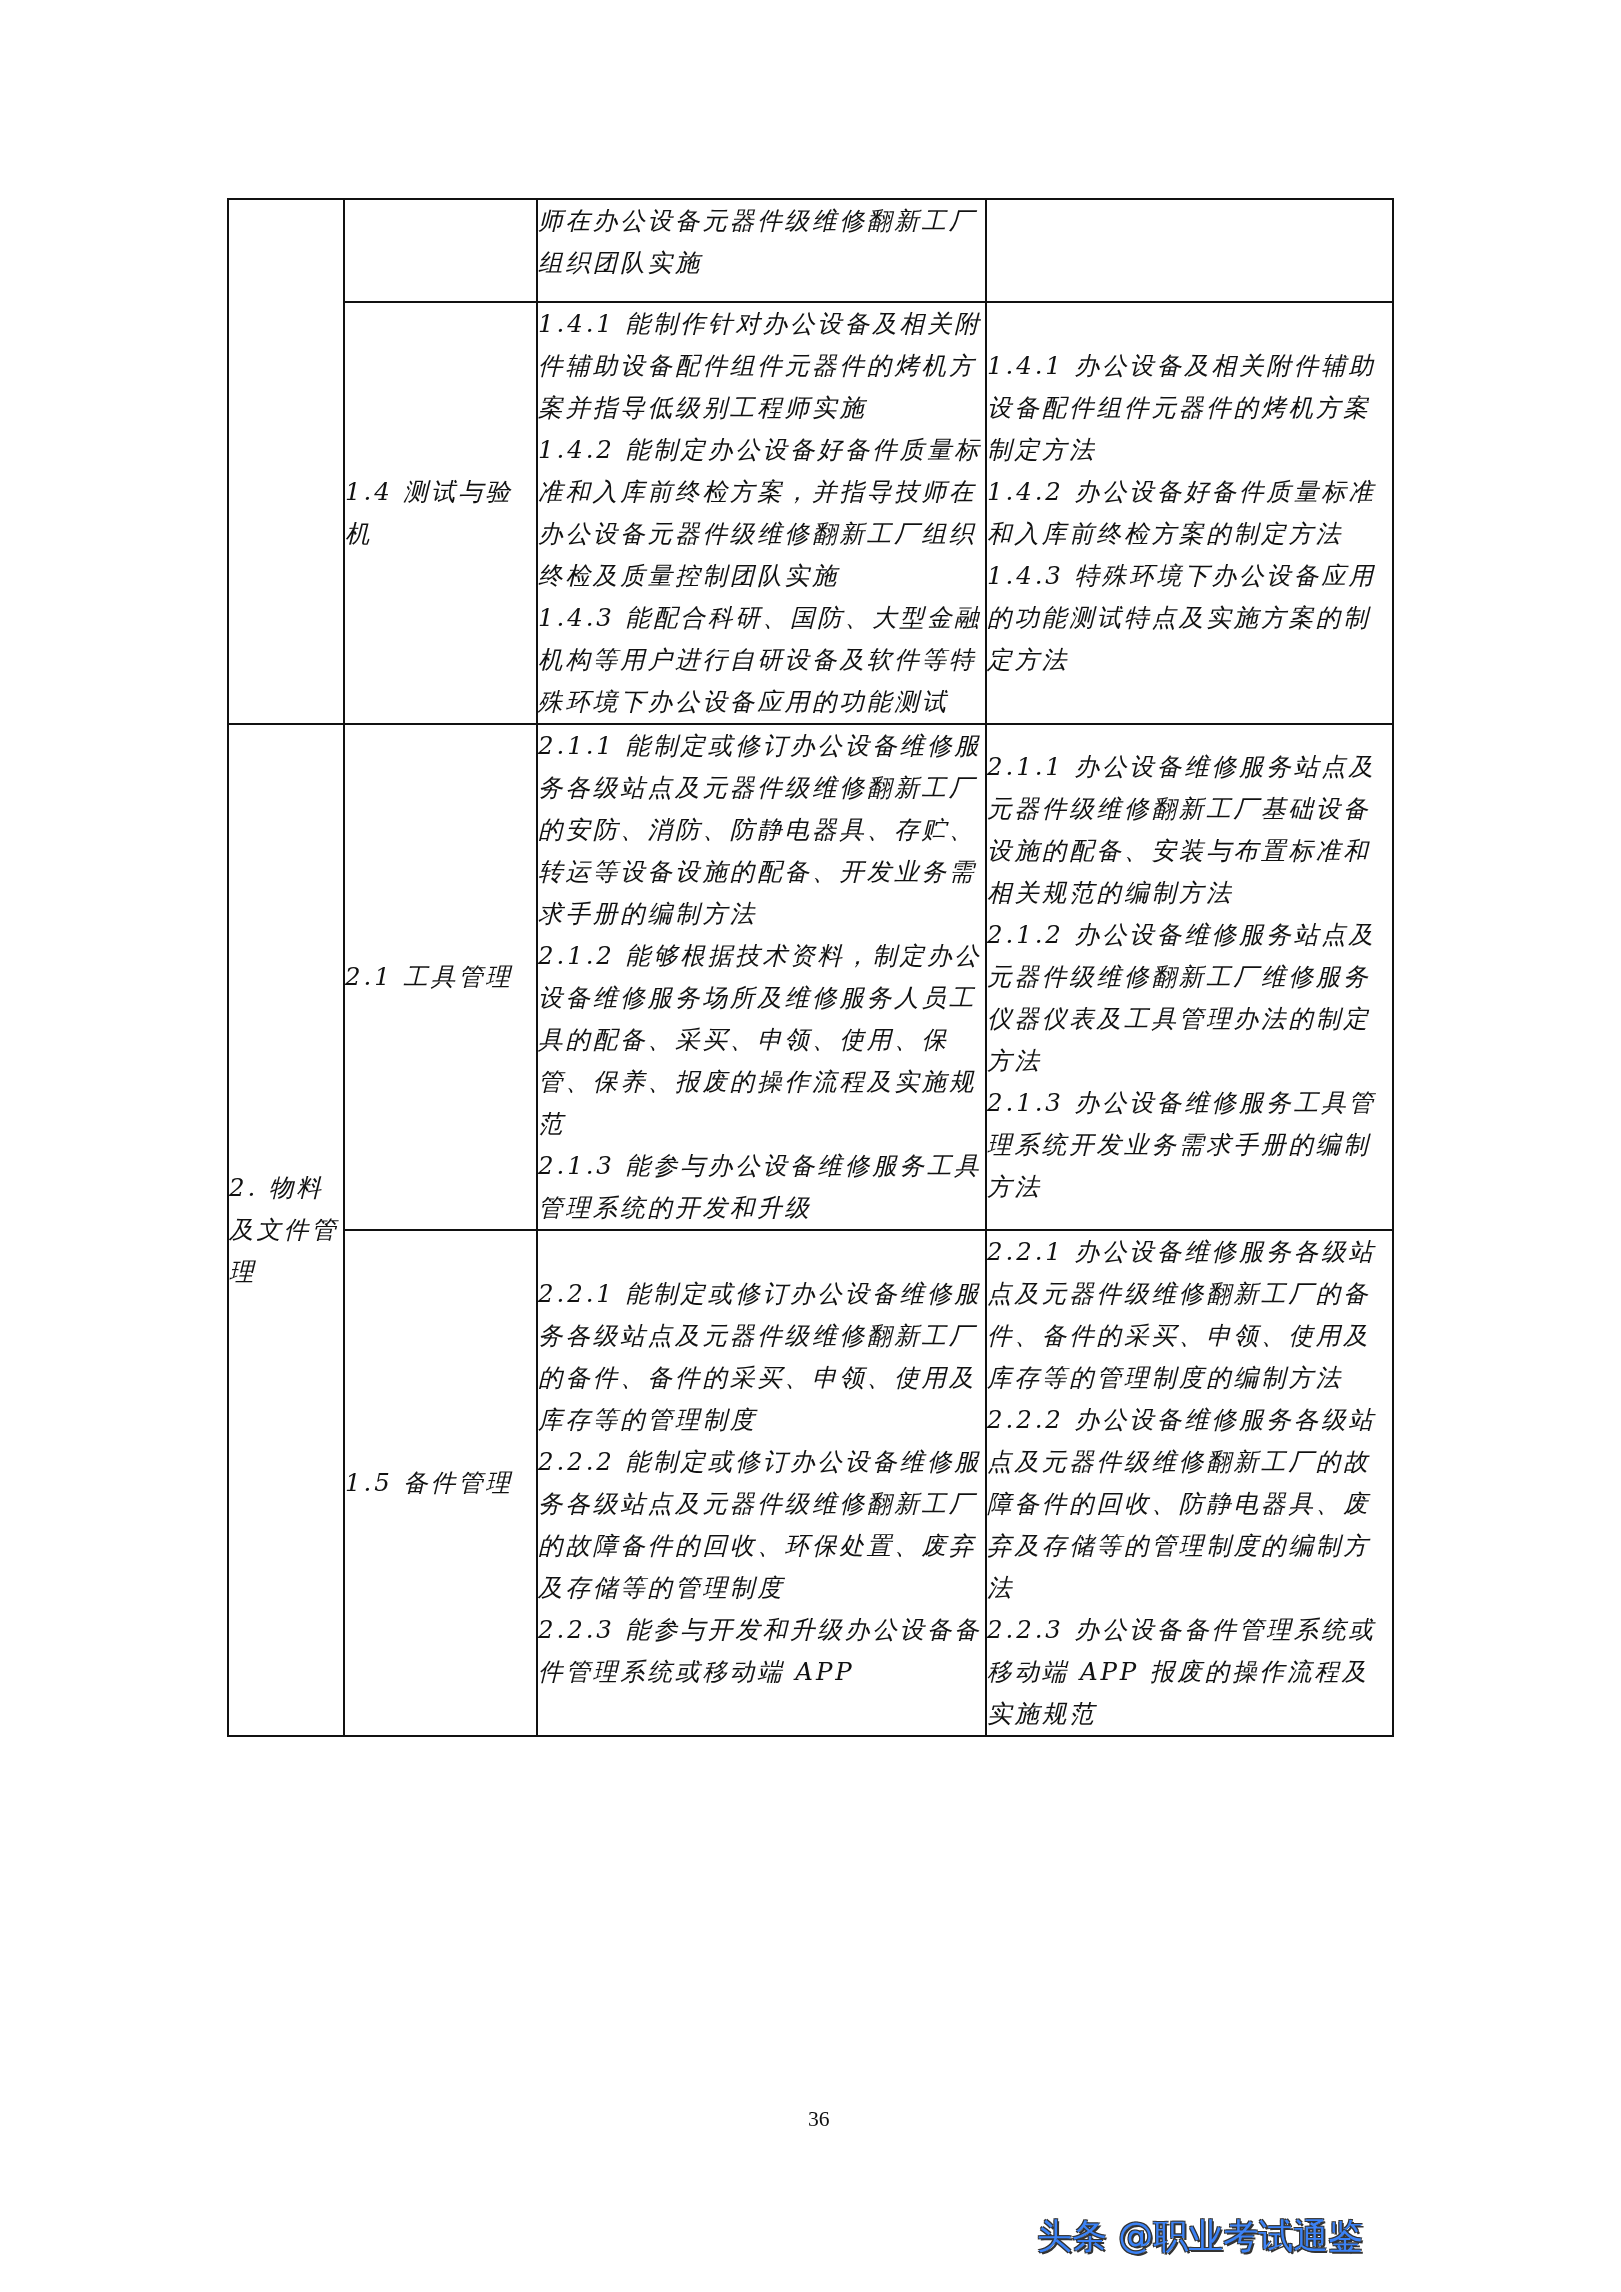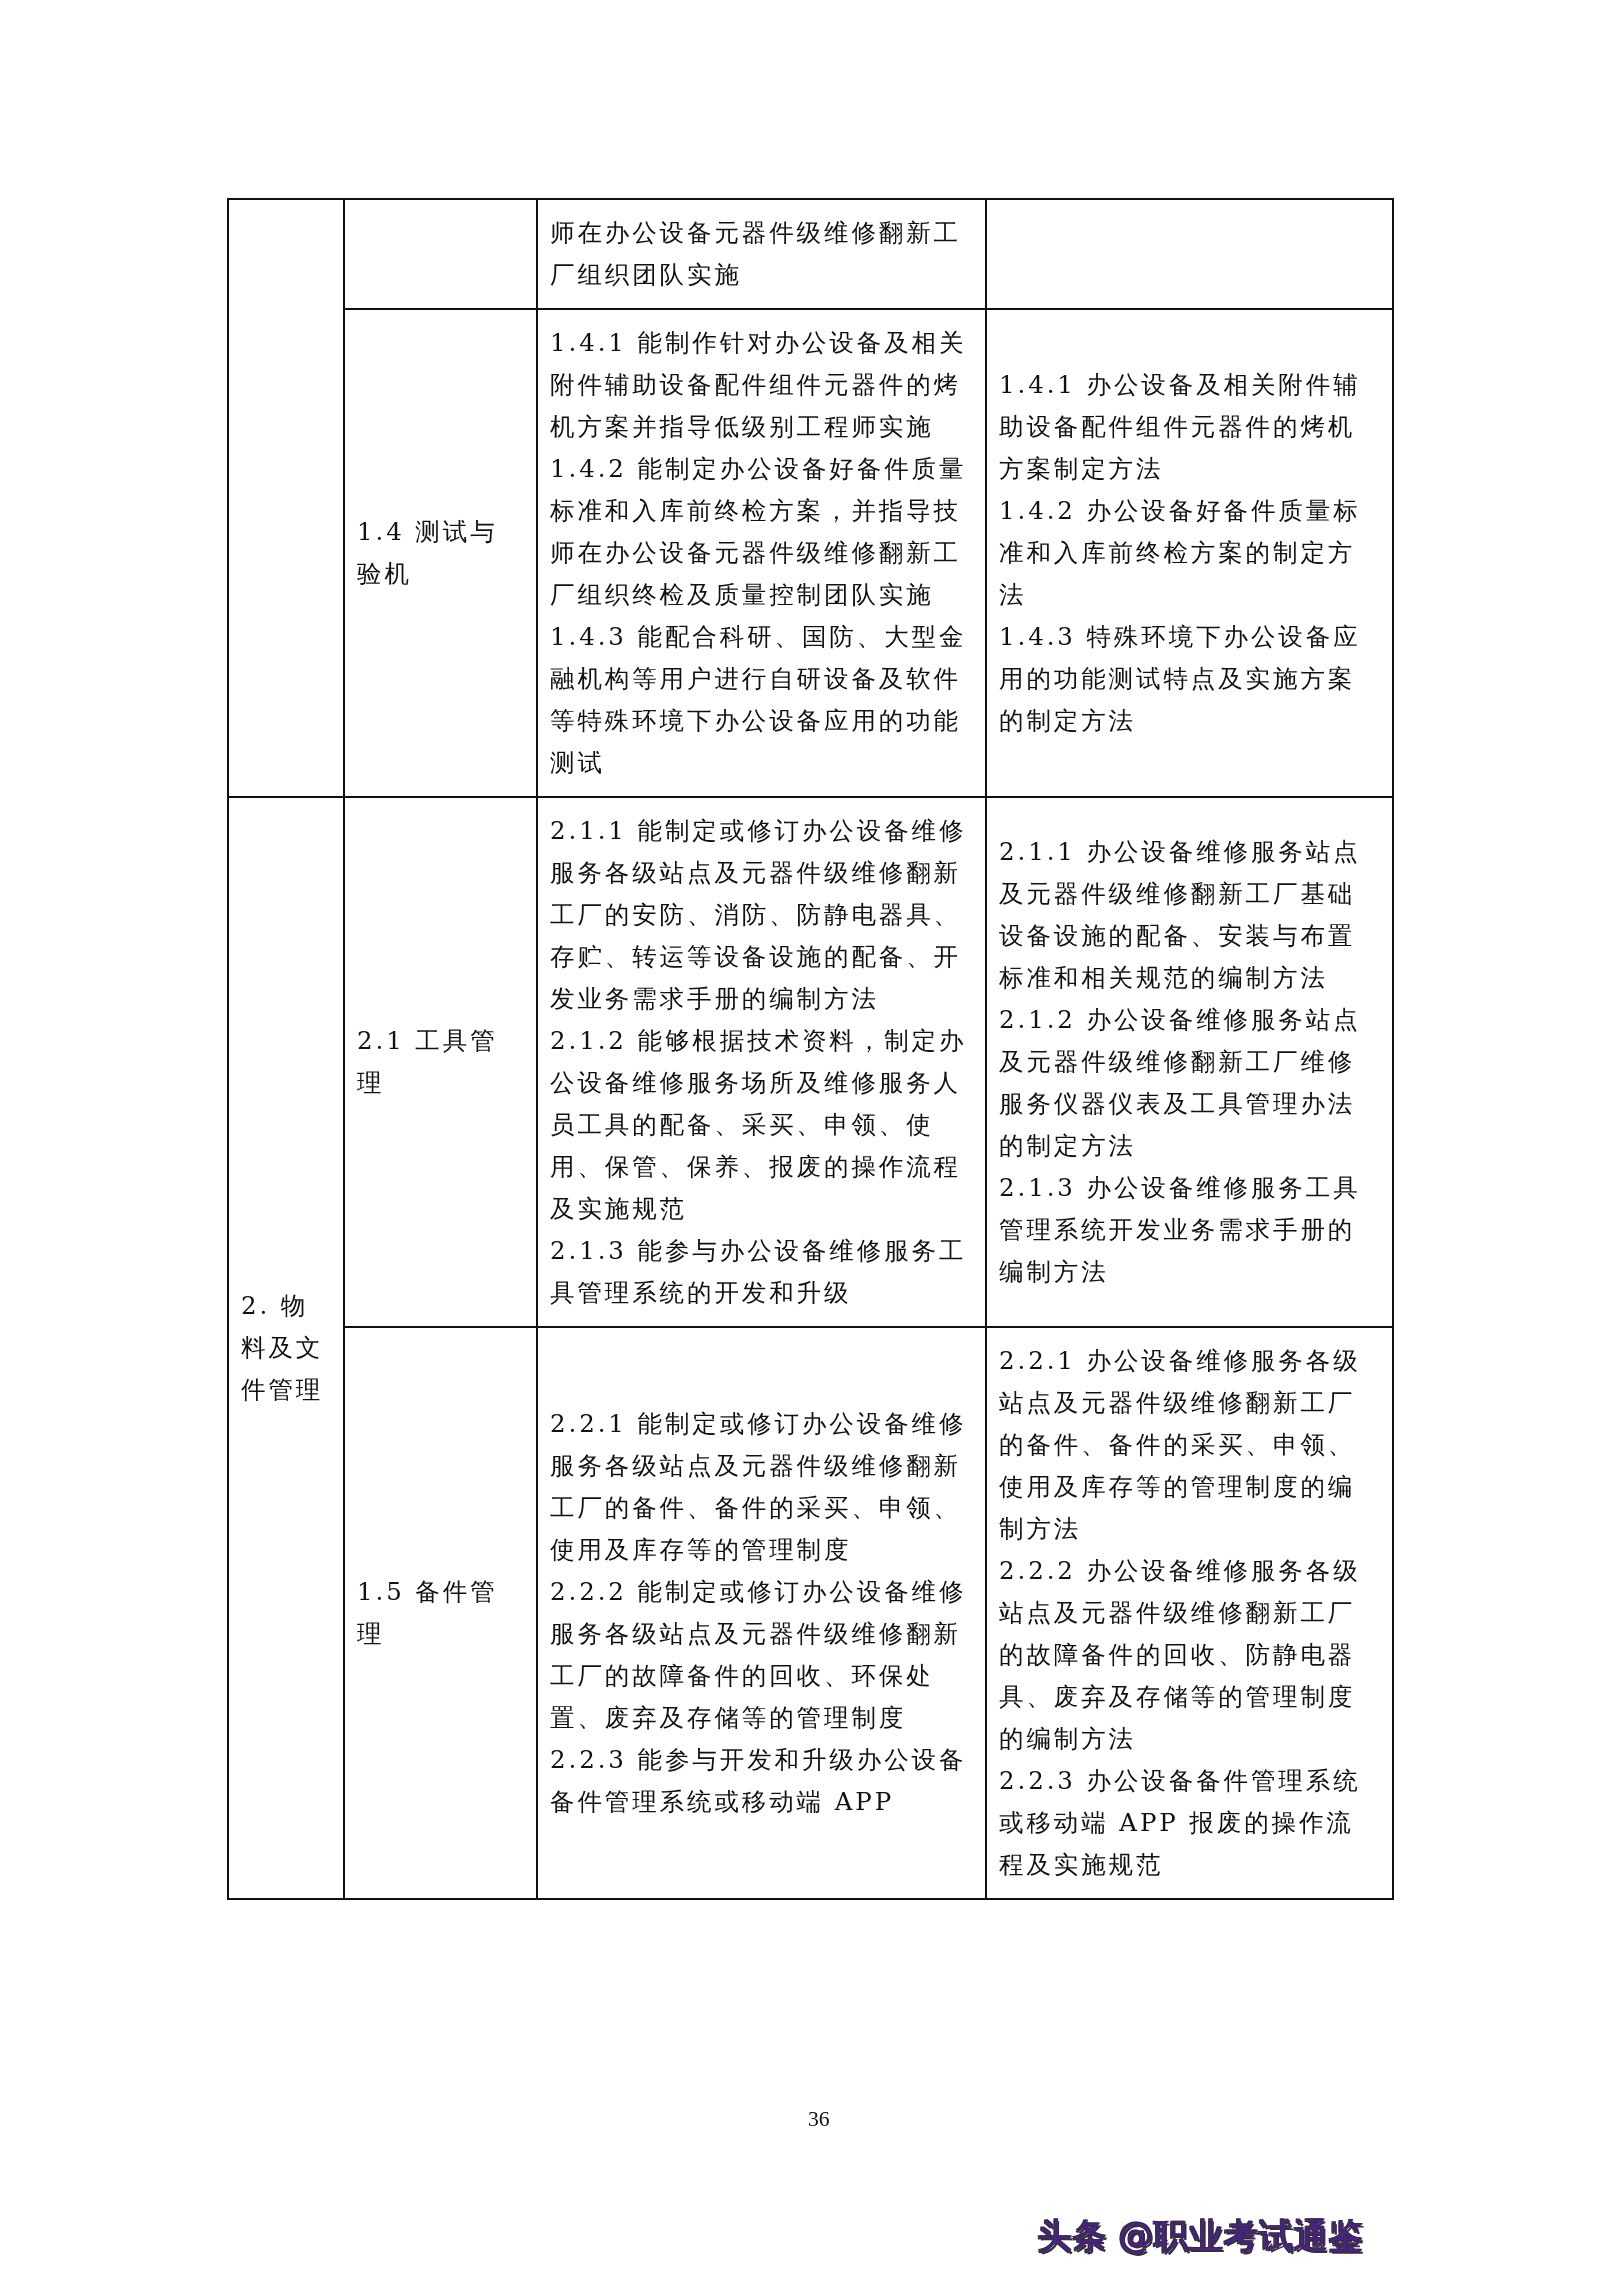--- a/index.html
+++ b/index.html
@@ -2,37 +2,37 @@
 <html><head>
 <meta charset="utf-8">
 <style>
   html, body { margin: 0; padding: 0; background: #ffffff; }
   body { width: 1621px; height: 2293px; position: relative; overflow: hidden;
          font-family: "DejaVu Serif", "Liberation Serif", serif; color: #111; }
   .page { position: absolute; left: 0; top: 0; width: 1621px; height: 2293px; }
 
   table.std { position: absolute; left: 227px; top: 198px; width: 1164px;
               border-collapse: collapse; table-layout: fixed; }
-  table.std td { border: 2px solid #111; vertical-align: middle; padding: 12px;
-                 font-size: 24.5px; line-height: 42px; letter-spacing: 2.9px; }
+  table.std td { border: 2px solid #111; vertical-align: middle; padding: 0;
+                 font-size: 24.5px; line-height: 42px; letter-spacing: 2.9px; font-style: italic; }
   col.c1 { width: 116px; } col.c2 { width: 193px; }
   col.c3 { width: 449px; } col.c4 { width: 407px; }
 
   .cell-pad { padding: 5.9px 13.7px 5.9px 13.7px; }
   .unit { padding: 0 17.6px; }
   .item { padding-left: 11.8px; }
   .para { display: block; }
 
   .watermark { position: absolute; left: 843px; top: 2009px; font-size: 93px;
                color: #c8c8c8; font-family: "DejaVu Sans", "Liberation Sans", sans-serif;
                letter-spacing: 5.9px; line-height: 108px; }
   .page-number { position: absolute; left: 808px; top: 2107px; font-size: 21.6px;
                  font-family: "Liberation Serif", serif; }
   .credit { position: absolute; left: 1037px; top: 2213px; font-size: 35px;
-            color: #4c1d95; font-family: "DejaVu Sans", "Liberation Sans", sans-serif;
+            color: #3b82f6; font-family: "DejaVu Sans", "Liberation Sans", sans-serif;
             text-shadow: 2px 2px 0 #333, -1px -1px 0 #333, 1px -1px 0 #333, -1px 1px 0 #333; }
 </style>
 </head>
 <body>
 
 <div class="page">
   <table class="std">
     <colgroup>
         <col class="c1">
         <col class="c2">

